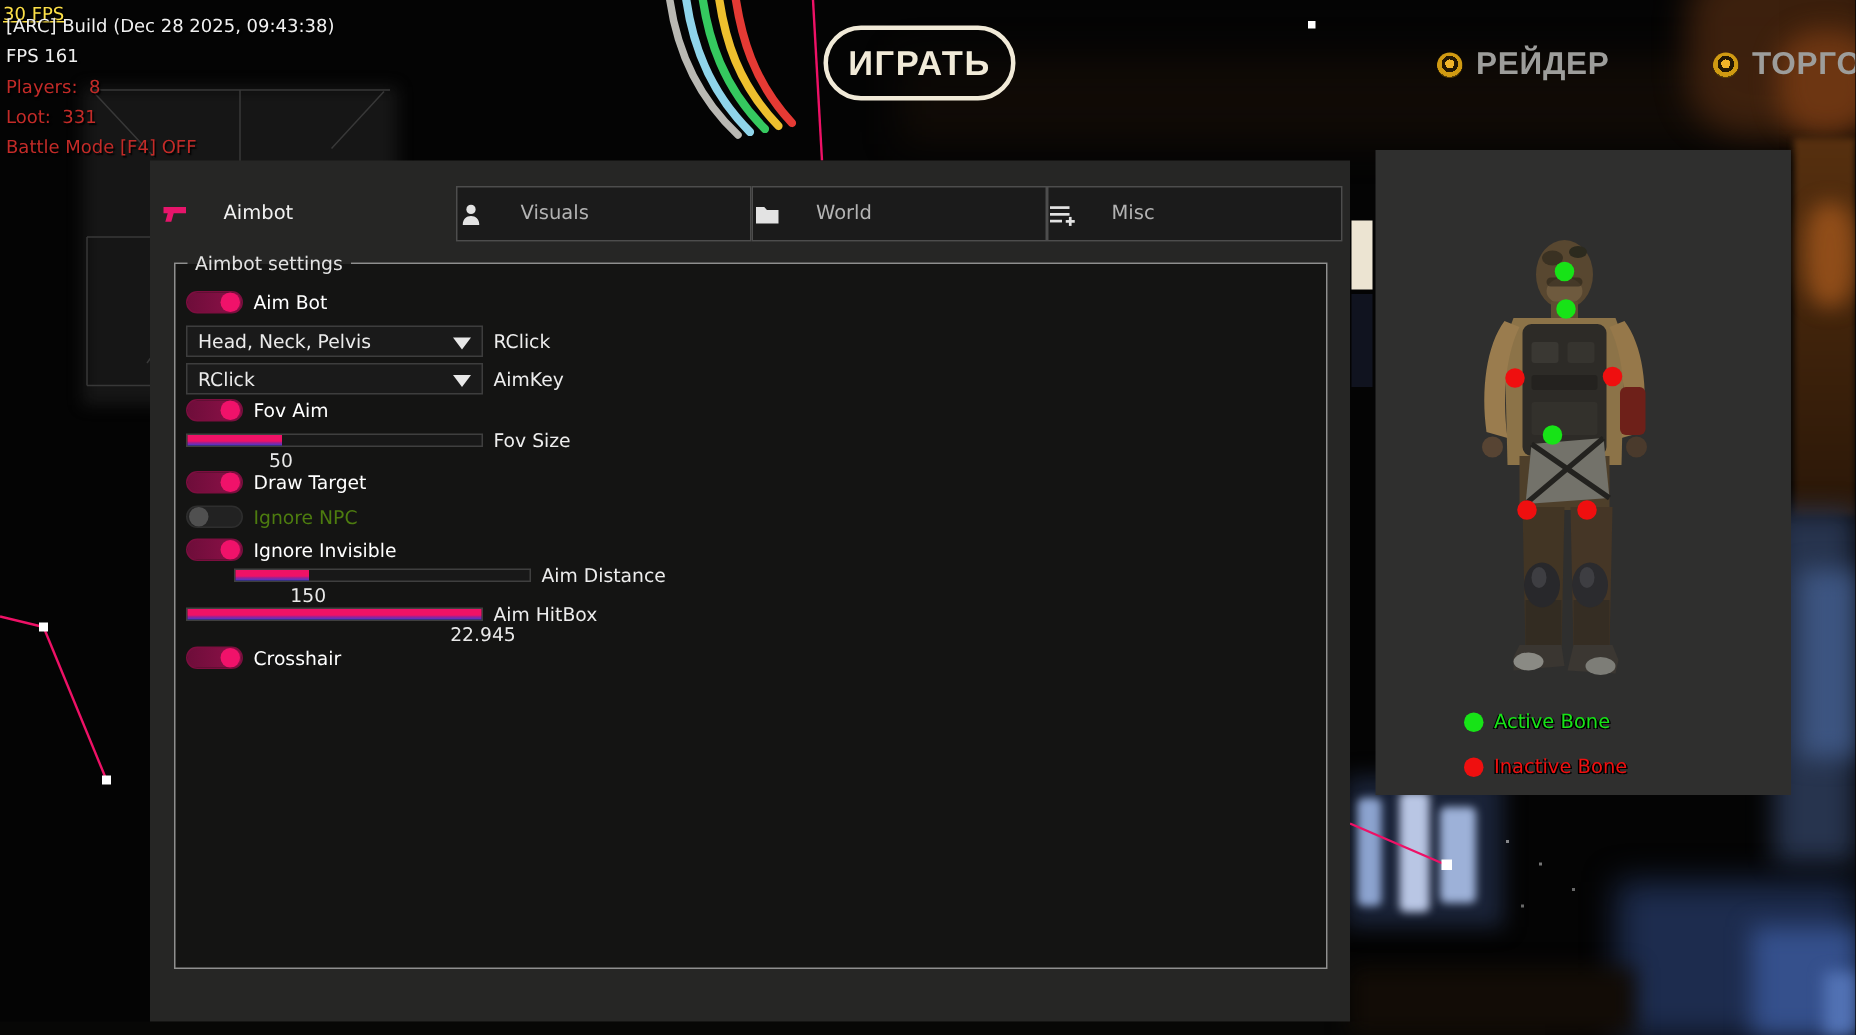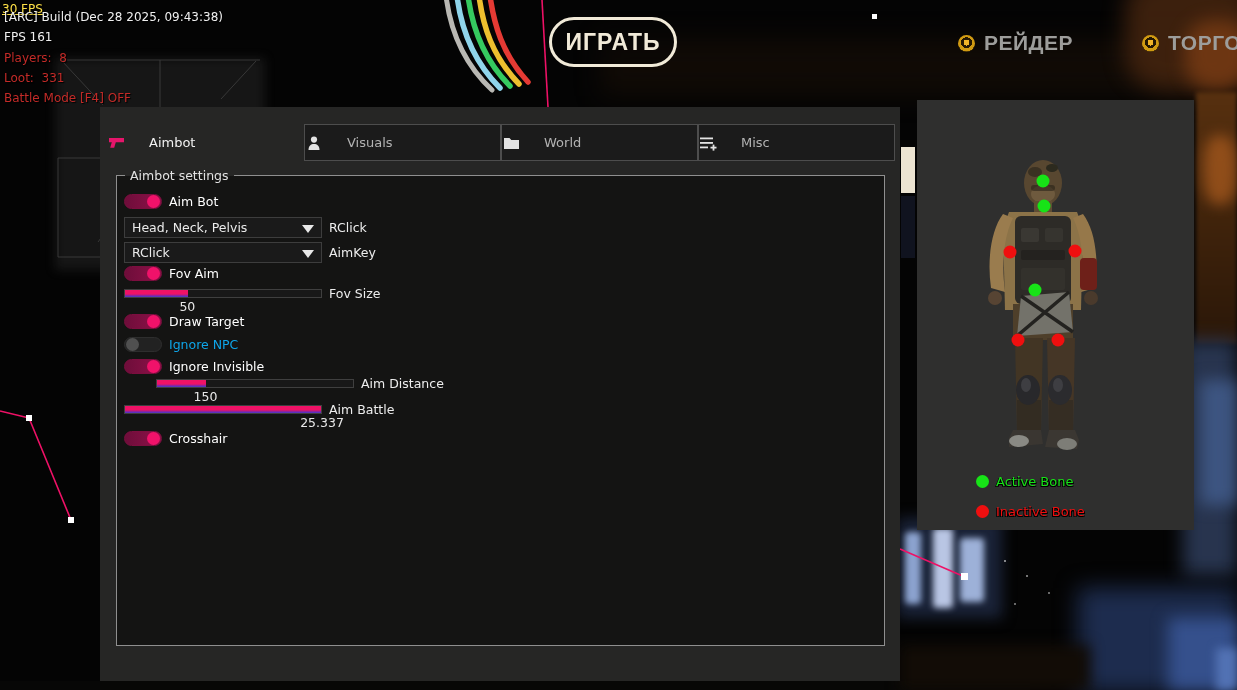--- a/index.html
+++ b/index.html
@@ -41,21 +41,21 @@
   .settings-legend{position:absolute;left:8px;top:-9px;padding:0 5px;font-size:12.5px;color:#e2e2e2;
     background:linear-gradient(180deg,#262625 0 52%,#141413 52% 100%);line-height:17px;}
 
   .trow,.drow,.srow{position:absolute;left:7px;width:198px;}
   .toggle{position:relative;width:38px;height:15px;border-radius:8px;background:#222;border:1px solid #2e2e2e;}
   .toggle .knob{position:absolute;top:0px;left:1px;width:13px;height:13px;border-radius:50%;background:#505050;}
   .toggle.on{background:linear-gradient(90deg,#6e0d3a,#8e1148);border-color:#7c0e3f;}
   .toggle.on .knob{left:auto;right:1px;background:#f0126a;}
   .tlabel{position:absolute;left:45px;top:0;height:15px;display:flex;align-items:center;
     font-size:12.5px;color:#ffffff;white-space:nowrap;}
-  .trow.disabled .tlabel{color:#0ea5e9;}
+  .trow.disabled .tlabel{color:#4d7c0f;}
 
   .dropdown{position:relative;width:198px;height:21px;background:#1a1a1a;border:1px solid #3d3d3d;
     display:flex;align-items:center;padding:0 24px 0 7px;font-size:12.5px;color:#ebebeb;white-space:nowrap;}
   .caret{position:absolute;right:7px;top:7px;width:0;height:0;border-left:6px solid transparent;
     border-right:6px solid transparent;border-top:8px solid #e8e8e8;}
   .side-label{position:absolute;left:205px;top:0;height:21px;display:flex;align-items:center;
     font-size:12.5px;color:#ededed;white-space:nowrap;}
 
   .slider{position:relative;width:198px;height:9px;background:#181818;border:1px solid #3f3f3f;}
   .slider .fill{position:absolute;left:0;top:0;bottom:0;
@@ -266,22 +266,22 @@
           <div class="fill" style="width: 25%;"></div>
         </div>
         <div class="side-label">Aim Distance</div>
         <div class="sval" style="left: 25%;">150</div>
       </div>
 
       <div class="srow" style="top:229px;">
         <div class="slider">
           <div class="fill" style="width: 100%;"></div>
         </div>
-        <div class="side-label">Aim Battle</div>
-        <div class="sval" style="left: 100%;">25.337</div>
+        <div class="side-label">Aim HitBox</div>
+        <div class="sval" style="left: 100%;">22.945</div>
       </div>
 
       <div class="trow" style="top:255px;">
         <div class="toggle on">
             <div class="knob"></div>
           </div>
         <div class="tlabel">Crosshair</div>
       </div>
     </div>
   </div>

